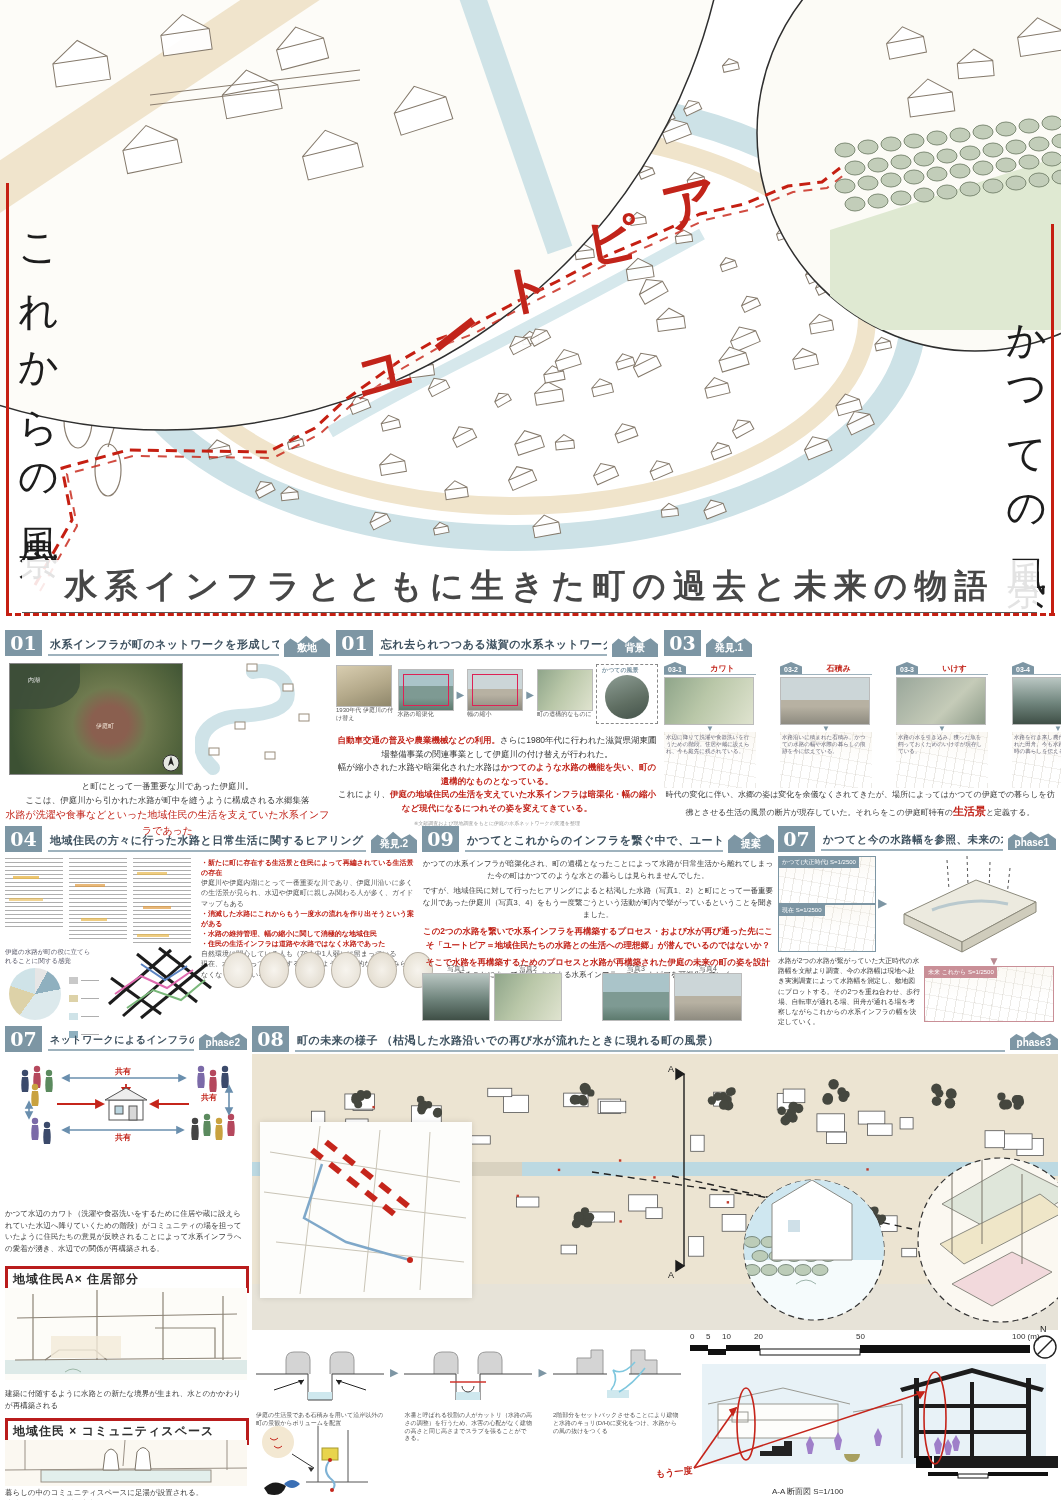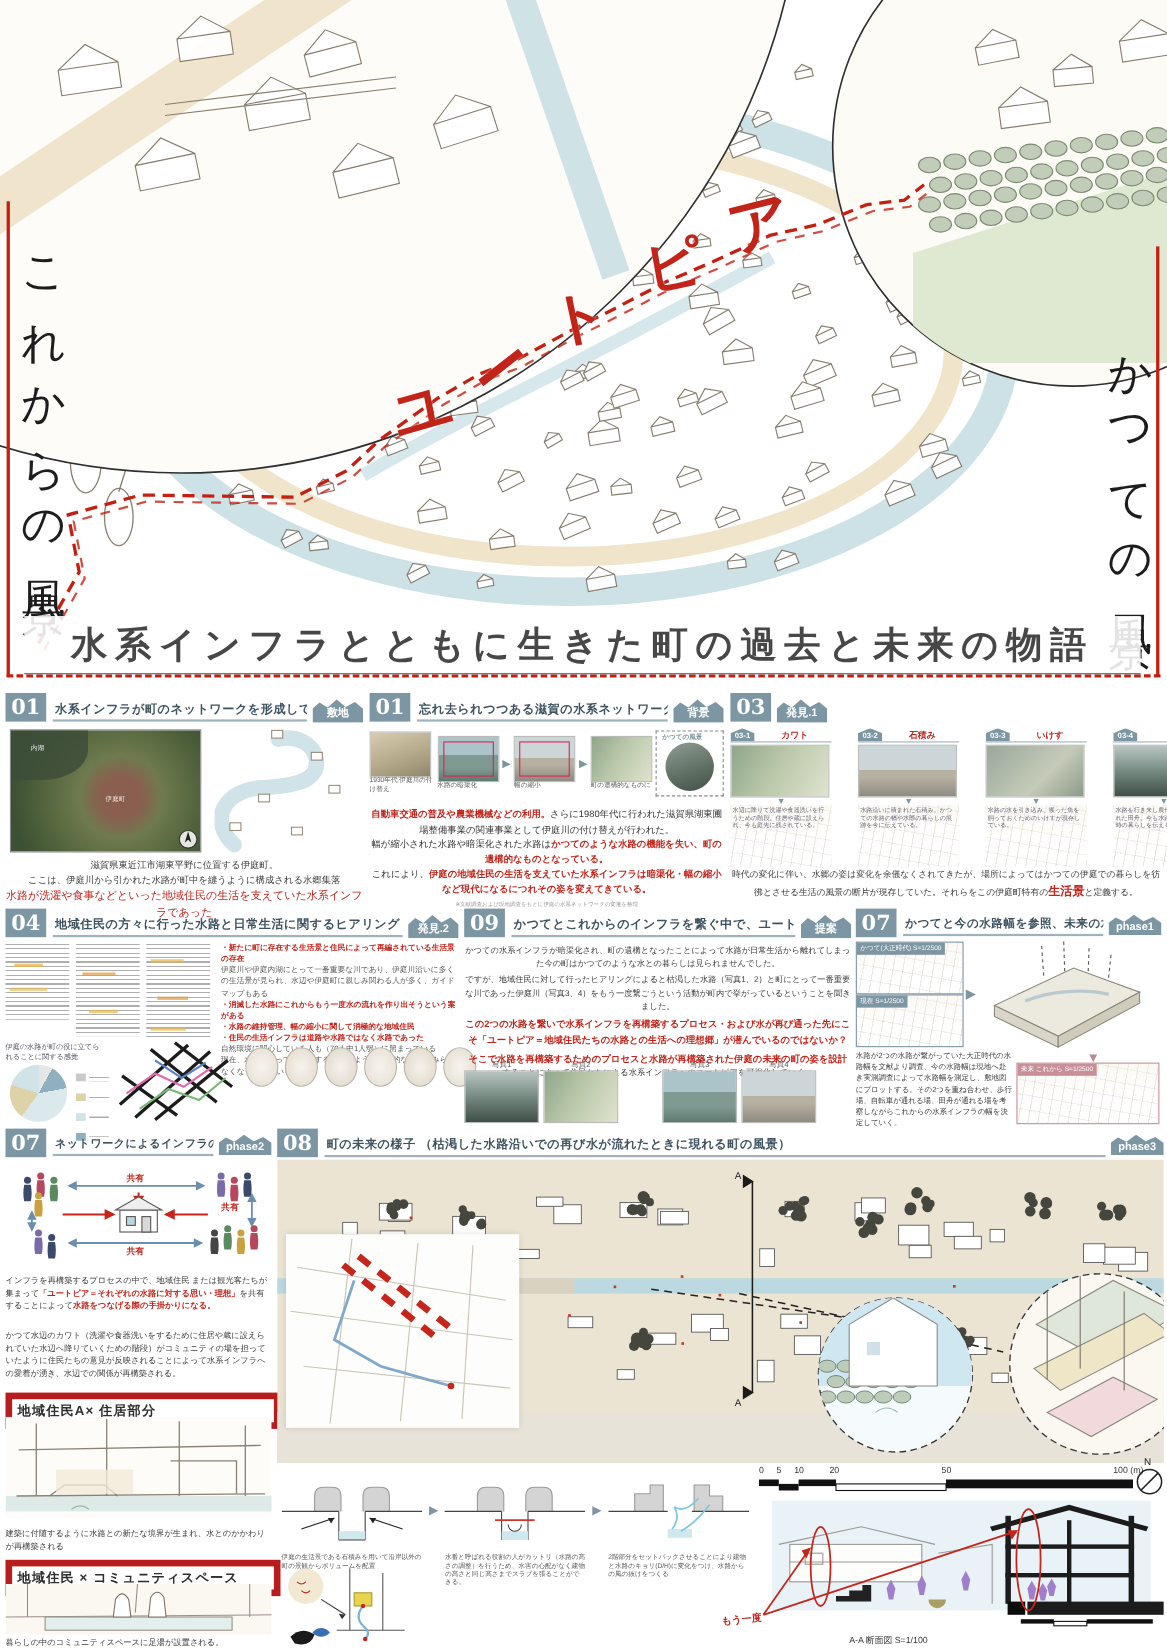--- a/index.html
+++ b/index.html
@@ -37,21 +37,21 @@
   .ph-old{background:linear-gradient(160deg,#d8cdb0,#b4a98a 55%,#8f876b);}
   .ph-canal{background:linear-gradient(180deg,#aac4c9 0 40%,#7e9a93 40% 70%,#5d7a6e);}
   .ph-road{background:linear-gradient(180deg,#ccd6d8 0 48%,#b7b1a2 48% 62%,#8e8b80);}
   .ph-green{background:linear-gradient(120deg,#8fa58a,#b9c7a8 45%,#dfe3cf);}
   .ph-stone{background:linear-gradient(135deg,#9aa79b,#c5cbb8 60%,#8c9a88);}
   .ph-dark{background:linear-gradient(180deg,#b9c6c2,#6f847c 55%,#3f4f46);}
   .ph-boat{background:linear-gradient(160deg,#8e9e95,#5f6e62 60%,#43524a);}
   .fl{background:repeating-linear-gradient(180deg,#9a9a9a 0 1px,transparent 1px 4px);opacity:.8;}
   .cap{font-size:6px;color:#555;line-height:1.3;}
   .body-txt{font-size:8px;line-height:1.55;color:#3a3a3a;}
-  .lbl-box{border:6px solid #b91c1c;background:rgba(255,255,255,.85);font-size:12px;font-weight:600;
+  .lbl-box{border:3px solid #b91c1c;background:rgba(255,255,255,.85);font-size:12px;font-weight:600;
         color:#2e2e2e;padding:2px 5px;letter-spacing:1px;}
   .chip{position:absolute;left:0;top:0;background:#7d96a4;color:#fff;font-size:6px;padding:1px 3px;}
   .sketchbg{background:
      linear-gradient(180deg,rgba(243,236,221,.35),rgba(255,255,255,0) 60%),
      repeating-linear-gradient(100deg,rgba(150,140,120,.18) 0 1px,transparent 1px 9px),
      repeating-linear-gradient(10deg,rgba(150,140,120,.12) 0 1px,transparent 1px 13px);}
   .legend-sw{width:9px;height:7px;display:inline-block;margin-right:3px;}
 </style>
 </head>
 <body>
@@ -320,21 +320,21 @@
       <g stroke="#9a8d7c" fill="#fff" stroke-width="1">
         <rect x="52" y="4" width="10" height="7"></rect>
           <rect x="88" y="24" width="10" height="7"></rect>
         <rect x="104" y="54" width="10" height="7"></rect>
           <rect x="40" y="62" width="10" height="7"></rect>
         <rect x="14" y="88" width="10" height="7"></rect>
           <rect x="70" y="92" width="10" height="7"></rect>
       </g>
     </svg>
     <div class="abs" style="left:0;top:150px;width:325px;text-align:center;font-size:8.5px;line-height:1.6;color:#3a3a3a">
-      <div>滋賀県東近江市湖東平野に位置する伊庭町。</div>
+      <div>と町にとって一番重要な川であった伊庭川。</div>
       <div>ここは、伊庭川から引かれた水路が町中を縫うように構成される水郷集落</div>
       <div class="red" style="font-size:10px;font-weight:400">水路が洗濯や食事などといった地域住民の生活を支えていた水系インフラであった</div>
     </div>
   </div>
 
   <div class="sec" style="left:336px;top:630px;width:322px;height:192px">
     <div class="shead">
       <div class="snum">01</div>
       <div class="stitle">忘れ去られつつある滋賀の水系ネットワーク</div>
       <div class="stag">背景</div>
@@ -615,23 +615,20 @@
         <path d="M100,46 L121,34 L142,46 Z" fill="#eee"></path>
         <rect x="110" y="52" width="8" height="8" fill="#bcd6e0"></rect>
           <rect x="124" y="52" width="8" height="14" fill="#d8d8d8"></rect>
       </g>
     </svg>
     <span class="abs red" style="left:108px;top:1040px"></span>
     <span class="abs red" style="left:110px;top:40px;font-size:8px;font-weight:700">共有</span>
     <span class="abs red" style="left:110px;top:106px;font-size:8px;font-weight:700">共有</span>
     <span class="abs red" style="left:196px;top:66px;font-size:8px;font-weight:700">共有</span>
 
-    <div class="abs body-txt" style="left:0;top:132px;width:242px;font-size:7.5px">
-      <span>インフラを再構築するプロセスの中で、地域住民 または観光客たちが集まって</span><span class="red" style="font-weight:700">「ユートピア＝それぞれの水路に対する思い・理想」</span><span>を共有することによって</span><span class="red" style="font-weight:700">水路をつなげる際の手掛かりになる。</span>
-    </div>
     <div class="abs body-txt" style="left:0;top:182px;width:242px;font-size:7.5px">かつて水辺のカワト（洗濯や食器洗いをするために住居や蔵に設えられていた水辺へ降りていくための階段）がコミュニティの場を担っていたように住民たちの意見が反映されることによって水系インフラへの愛着が湧き、水辺での関係が再構築される。</div>
     <div class="abs lbl-box" style="left:0;top:240px;width:228px">地域住民A× 住居部分</div>
     <svg class="abs" style="left:0;top:262px" width="242" height="92" viewBox="0 0 242 92">
       <rect width="242" height="92" fill="#fdfcf8"></rect>
       <rect x="0" y="72" width="242" height="14" fill="#ddeae8"></rect>
       <g stroke="#8c8376" fill="none" stroke-width="1.2">
         <line x1="28" y1="6" x2="28" y2="72"></line>
           <line x1="92" y1="2" x2="92" y2="72"></line>
         <line x1="158" y1="4" x2="158" y2="72"></line>
           <line x1="218" y1="8" x2="218" y2="72"></line>

